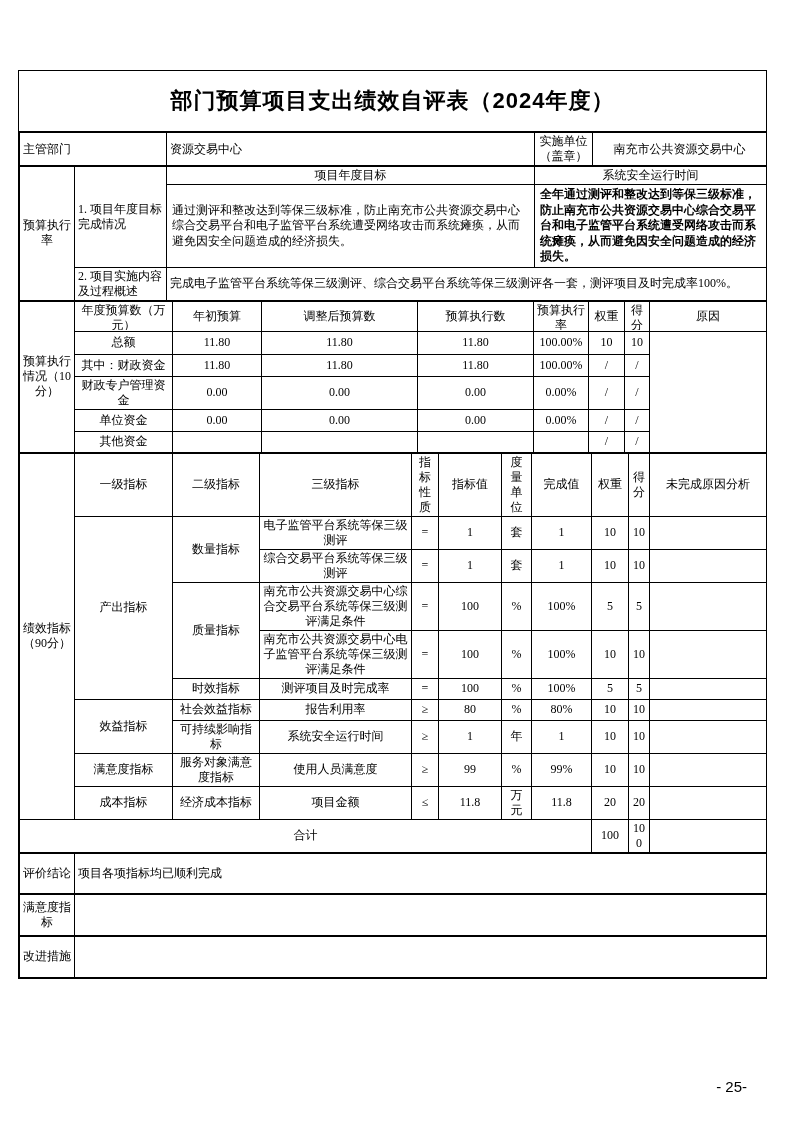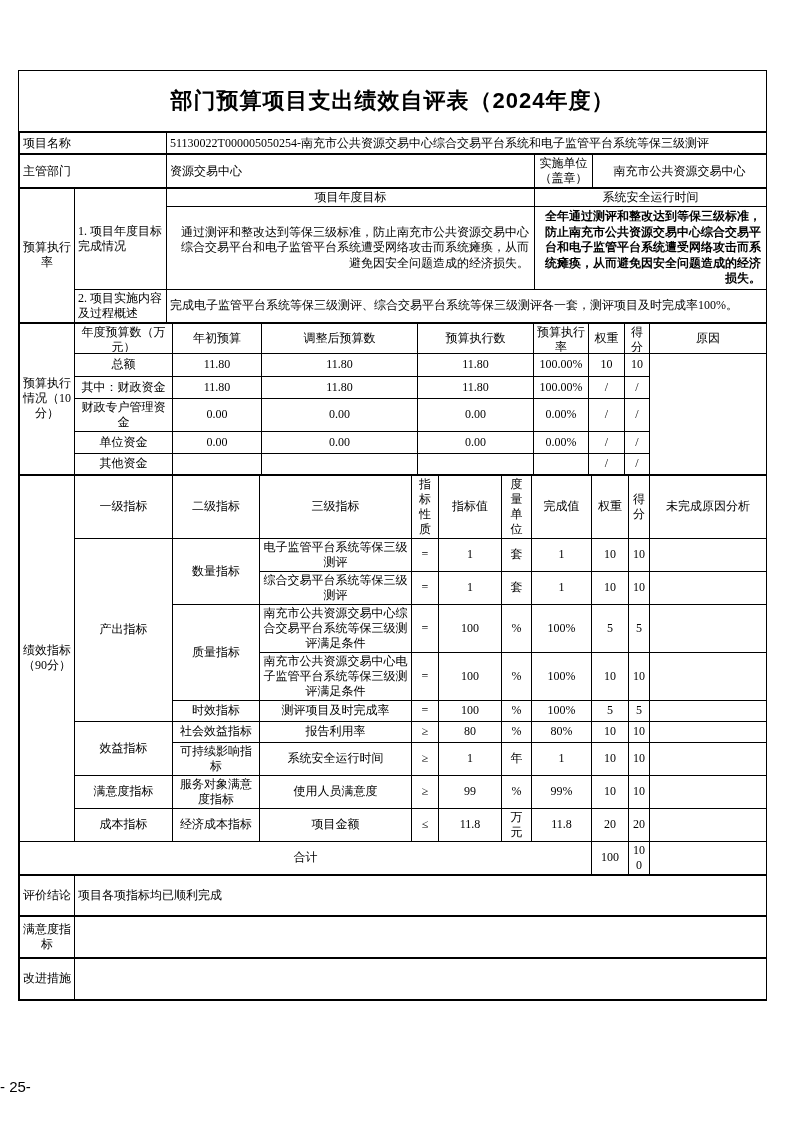--- a/index.html
+++ b/index.html
@@ -20,46 +20,34 @@
   }
   table { border-collapse:collapse; table-layout:fixed; width:100%; }
   td {
     border:1px solid #000; padding:1px 3px;
     text-align:center; vertical-align:middle;
     font-size:12px; line-height:1.25;
     word-break:break-all; overflow:hidden;
   }
   .tl { text-align:left; }
   .bold { font-weight:bold; font-family:"Liberation Sans", sans-serif; }
-  .goaltext { text-align:right; padding:2px 5px; line-height:1.3; }
+  .goaltext { text-align:left; padding:2px 5px; line-height:1.3; }
   .clip { display:block; max-height:27px; overflow:hidden; }
   .pagenum {
-    position:absolute; top:1078px; left:0; width:747px; text-align:left;
+    position:absolute; top:1078px; left:0; width:747px; text-align:right;
     font-family:"Liberation Sans", sans-serif; font-size:15px;
   }
 </style>
 </head>
 <body>
 
 <div class="sheet">
 
   <div class="titlebar">部门预算项目支出绩效自评表（2024年度）</div>
 
-  <table>
-    <colgroup>
-        <col style="width:147px">
-        <col style="width:600px">
-      </colgroup>
-    <tbody>
-        <tr style="height:21px">
-      <td class="tl">项目名称</td>
-      <td class="tl">51130022T000005050254-南充市公共资源交易中心综合交易平台系统和电子监管平台系统等保三级测评</td>
-    </tr>
-  </tbody>
-    </table>
 
   <table>
     <colgroup>
         <col style="width:147px">
         <col style="width:368px">
         <col style="width:58px">
         <col style="width:174px">
       </colgroup>
     <tbody>
         <tr style="height:28px">

